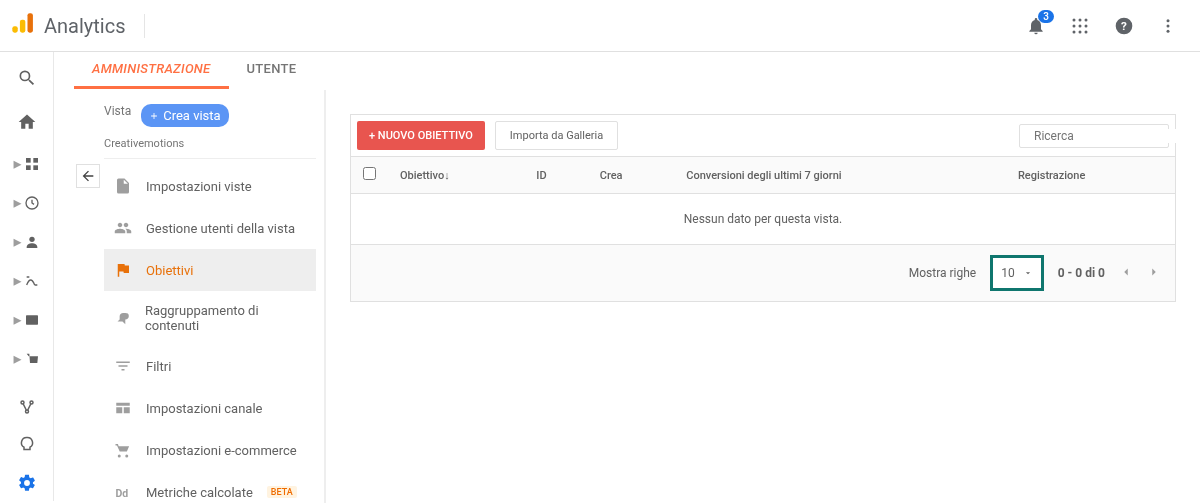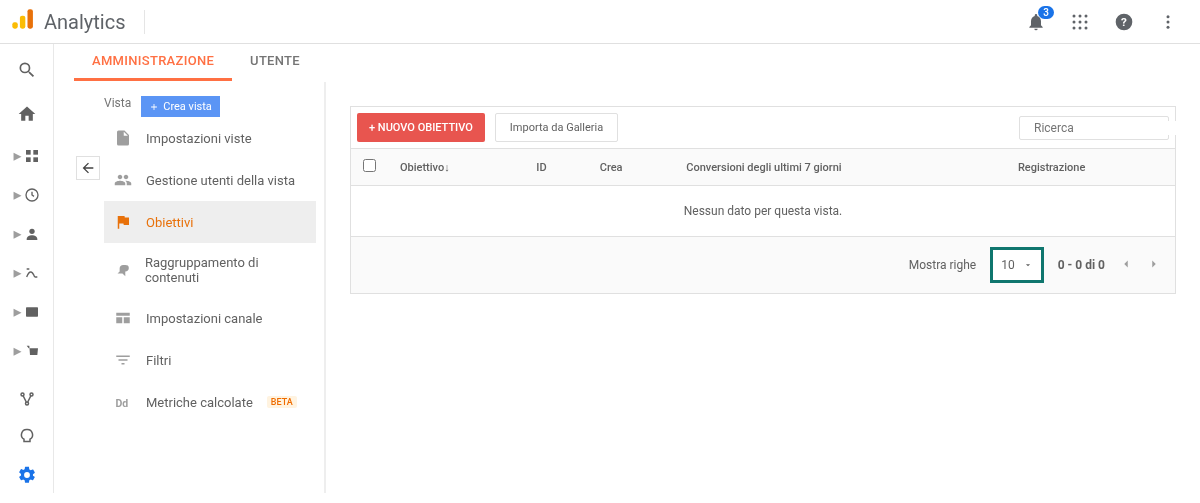--- a/index.html
+++ b/index.html
@@ -1,48 +1,48 @@
 <!DOCTYPE html>
 <html><head>
 <meta charset="utf-8">
 <style>
 * { margin: 0; padding: 0; box-sizing: border-box; font-family: Roboto, Arial, sans-serif; }
 body { background: #fff; width: 1200px; height: 503px; overflow: hidden; color: #3c4043; }
 
 
-.header { height: 44px; display: flex; align-items: center; justify-content: space-between; border-bottom: 1px solid #e0e0e0; padding: 0 20px 0 8px; }
+.header { height: 52px; display: flex; align-items: center; justify-content: space-between; border-bottom: 1px solid #e0e0e0; padding: 0 20px 0 8px; }
 .header-left { display: flex; align-items: center; gap: 6px; }
 .brand-text { font-size: 20px; color: #5f6368; border-right: 1px solid #e5e5e5; padding-right: 18px; margin-left: 4px; }
 .header-right { display: flex; align-items: center; gap: 20px; }
 .hicon { width: 24px; height: 24px; display: flex; align-items: center; justify-content: center; color: #5f6368; position: relative; }
 .badge { position: absolute; top: -4px; right: -6px; background: #1a73e8; color: #fff; border-radius: 10px; font-size: 10px; padding: 1px 5px; font-weight: 500; }
 
 
 .layout { display: flex; height: calc(100% - 54px); }
 .rail { width: 54px; border-right: 1px solid #e8e8e8; display: flex; flex-direction: column; align-items: center; padding-top: 14px; gap: 20px; position: relative; }
 .rail-bottom { position: absolute; bottom: 6px; display: flex; flex-direction: column; align-items: center; gap: 14px; }
 .rail-ic { width: 24px; height: 24px; display: flex; align-items: center; justify-content: center; color: #616161; }
 .rail-ic.sel svg { fill: #1a73e8; }
 .rail-row { display: flex; align-items: center; gap: 2px; }
 .chev-small { color: #9e9e9e; }
 
 .content { flex: 1; display: flex; flex-direction: column; }
 .tabs { height: 38px; display: flex; align-items: flex-end; padding-left: 20px; border-bottom: 1px solid transparent; }
 .tab { font-size: 13px; font-weight: 500; color: #757575; padding: 10px 18px 10px; letter-spacing: 0.3px; cursor: pointer; border-bottom: 3px solid transparent; }
-.tab.active { color: #ff7043; border-bottom-color: #ff7043; }
+.tab.active { color: #ff7043; border-bottom-color: #ff7043; font-style: italic; }
 
 .body-row { flex: 1; display: flex; }
 
 
 .admin-col { width: 272px; border-right: 2px solid #eee; padding: 14px 8px 0 50px; position: relative; overflow-y: auto; }
 .admin-col::-webkit-scrollbar { width: 6px; }
 .back-arrow { position: absolute; left: 22px; top: 74px; width: 24px; height: 24px; border: 1px solid #e0e0e0; background: #fff; display: flex; align-items: center; justify-content: center; }
 .vista-row { display: flex; align-items: flex-start; gap: 10px; }
 .vista-label { color: #757575; font-size: 12px; }
-.btn-crea { background: #5b95f5; color: #fff; border: none; font-size: 11px; padding: 4px 8px; display: flex; align-items: center; gap: 4px; cursor: pointer; border-radius: 0; }
+.btn-crea { background: #5b95f5; color: #fff; border: none; font-size: 13px; padding: 4px 8px; display: flex; align-items: center; gap: 4px; cursor: pointer; border-radius: 10px; }
 .prop-name { color: #757575; font-size: 11px; margin: 10px 0 6px; border-bottom: 1px solid #eee; padding-bottom: 8px; }
 .nav-item { display: flex; align-items: center; gap: 14px; padding: 12px 10px; font-size: 13px; color: #616161; cursor: pointer; }
 .nav-item.active { background: #eeeeee; color: #e8710a; }
 .nav-item.active svg { fill: #e8710a; }
 .nav-item svg { fill: #9e9e9e; }
 .beta { background: #fff3e0; color: #ef6c00; font-size: 9px; padding: 1px 4px; border-radius: 2px; font-weight: 500; }
 
 
 .main { flex: 1; padding: 24px 24px 0 24px; }
 .panel { border: 1px solid #e0e0e0; }
@@ -206,20 +206,21 @@
         </div>
         <div class="vista-row">
           <span class="vista-label">Vista</span>
           <button class="btn-crea">
             <svg width="10" height="10" viewBox="0 0 24 24" fill="#fff">
                 <path d="M19 13h-6v6h-2v-6H5v-2h6V5h2v6h6z"></path>
               </svg>
             <span>Crea vista</span>
           </button>
         </div>
+        <div class="prop-name">Creativemotions</div>
 
         <div class="nav-item">
           <svg width="18" height="18" viewBox="0 0 24 24">
               <path d="M14 2H6a2 2 0 0 0-2 2v16a2 2 0 0 0 2 2h12a2 2 0 0 0 2-2V8zM13 9V3.5L18.5 9z"></path>
             </svg>
           <span>Impostazioni viste</span>
         </div>
         <div class="nav-item">
           <svg width="18" height="18" viewBox="0 0 24 24">
               <path d="M16 11c1.66 0 3-1.34 3-3s-1.34-3-3-3-3 1.34-3 3 1.34 3 3 3zm-8 0c1.66 0 3-1.34 3-3S9.66 5 8 5 5 6.34 5 8s1.34 3 3 3zm0 2c-2.33 0-7 1.17-7 3.5V19h14v-2.5C15 14.17 10.33 13 8 13zm8 0c-.29 0-.62.02-.97.05 1.16.84 1.97 1.97 1.97 3.45V19h6v-2.5c0-2.33-4.67-3.5-7-3.5z"></path>
@@ -233,29 +234,35 @@
           <span>Obiettivi</span>
         </div>
         <div class="nav-item">
           <svg width="18" height="18" viewBox="0 0 24 24">
               <path d="M13 5c-3 0-5 2-5 5v4l-3 3h7l4 4v-7c3 0 5-2 5-5s-2-4-5-4z"></path>
             </svg>
           <span>Raggruppamento di contenuti</span>
         </div>
         <div class="nav-item">
           <svg width="18" height="18" viewBox="0 0 24 24">
+              <path d="M10 18h4v-2h-4v2zM3 6v2h18V6H3zm3 7h12v-2H6v2z"></path>
+            </svg>
+          <span>Filtri</span>
+        </div>
+        <div class="nav-item">
+          <svg width="18" height="18" viewBox="0 0 24 24">
               <path d="M3 5h18v4H3zM3 11h8v8H3zM13 11h8v8h-8z"></path>
             </svg>
           <span>Impostazioni canale</span>
         </div>
         <div class="nav-item">
           <svg width="18" height="18" viewBox="0 0 24 24">
-              <path d="M10 18h4v-2h-4v2zM3 6v2h18V6H3zm3 7h12v-2H6v2z"></path>
-            </svg>
-          <span>Filtri</span>
+              <path d="M7 18a2 2 0 1 0 2 2 2 2 0 0 0-2-2zm10 0a2 2 0 1 0 2 2 2 2 0 0 0-2-2zM7.17 14h9.98l3-7H6.21L5.27 4H2v2h2l3.6 8z"></path>
+            </svg>
+          <span>Impostazioni e-commerce</span>
         </div>
         <div class="nav-item">
           <svg width="18" height="18" viewBox="0 0 24 24">
               <text x="2" y="18" font-size="14" font-weight="bold" fill="#9e9e9e">Dd</text>
             </svg>
           <span>Metriche calcolate</span>
           <span class="beta">BETA</span>
         </div>
       </div>
 

